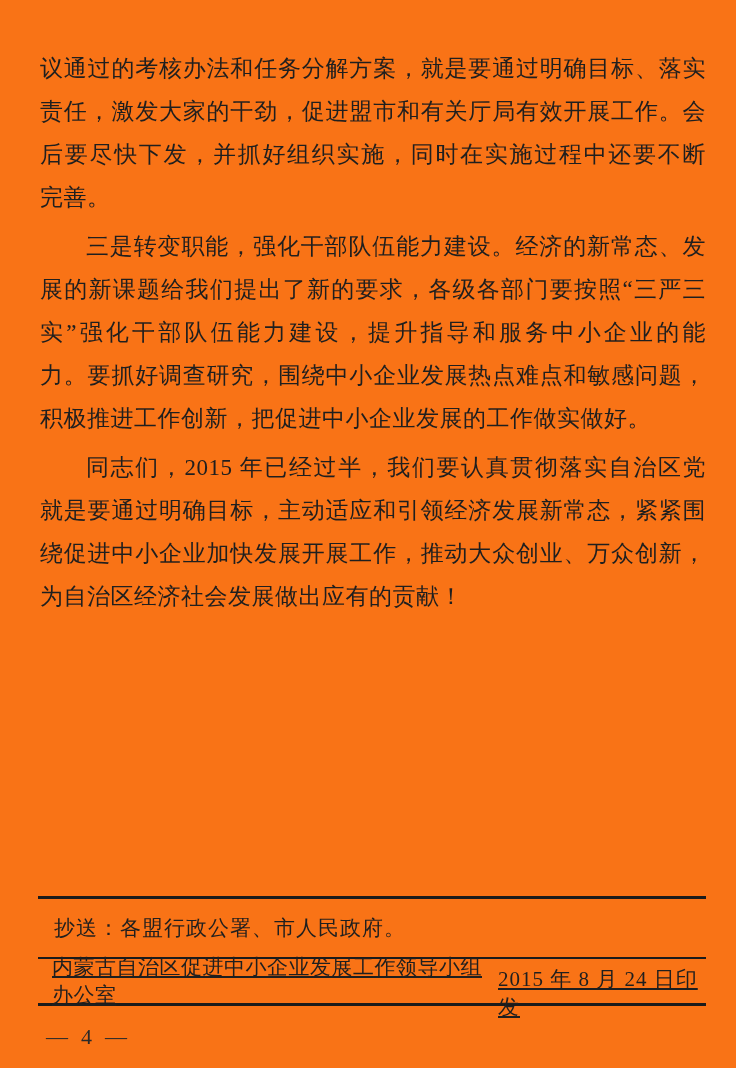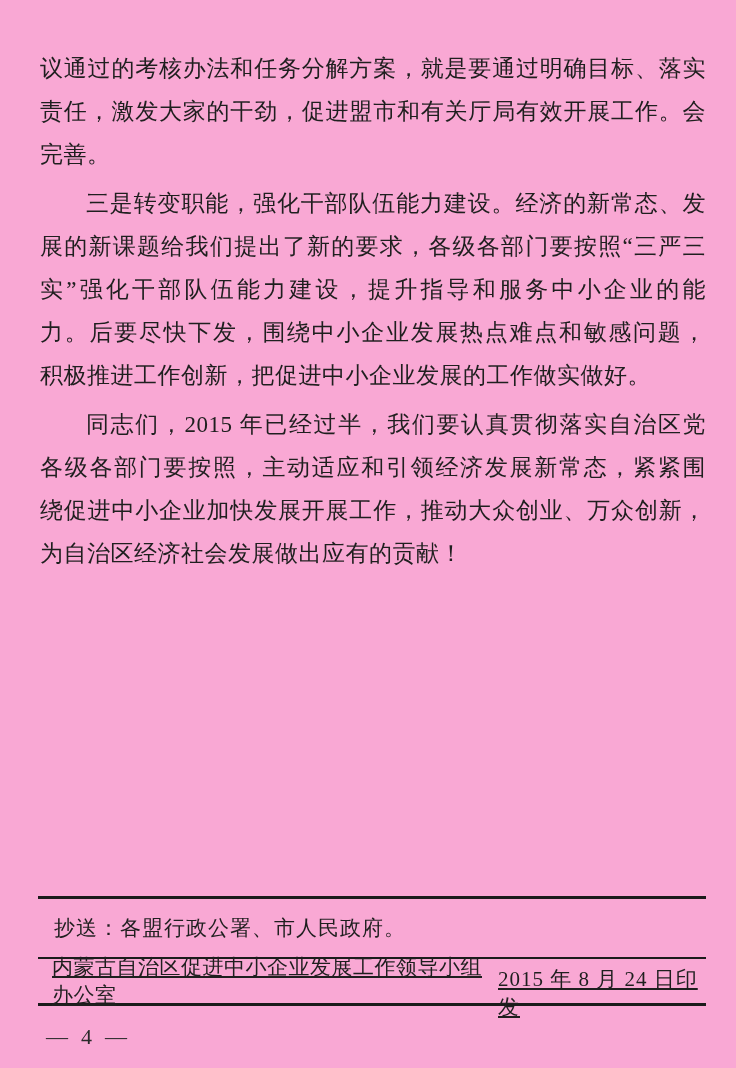--- a/index.html
+++ b/index.html
@@ -1,21 +1,21 @@
 <!DOCTYPE html>
 <html><head>
 <meta charset="utf-8">
 <style>
   html,body { margin:0; padding:0; }
   body { background:#e8e8e8; }
   .page {
     position:relative;
     width:736px; height:1068px;
     margin:0 auto;
-    background:#f9a8d4;
+    background:#f97316;
     font-family:"Liberation Serif","DejaVu Serif",serif;
     color:#1f1f1f;
     overflow:hidden;
     box-shadow:0 0 4px rgba(0,0,0,.15);
   }
   .body-text {
     position:absolute;
     left:40px; top:47px; width:666px;
     font-size:23px;
     line-height:43px;
@@ -68,34 +68,35 @@
 </head>
 <body>
 
 <div class="page">
 
   <main class="body-text">
 
     <div class="para">
       <div class="line">议通过的考核办法和任务分解方案，就是要通过明确目标、落实</div>
       <div class="line">责任，激发大家的干劲，促进盟市和有关厅局有效开展工作。会</div>
+      <div class="line">后要尽快下发，并抓好组织实施，同时在实施过程中还要不断</div>
       <div class="line end">完善。</div>
     </div>
 
     <div class="para">
       <div class="line indent">三是转变职能，强化干部队伍能力建设。经济的新常态、发</div>
       <div class="line">展的新课题给我们提出了新的要求，各级各部门要按照“三严三</div>
       <div class="line">实”强化干部队伍能力建设，提升指导和服务中小企业的能</div>
-      <div class="line">力。后要尽快下发，围绕中小企业发展热点难点和敏感问题，</div>
+      <div class="line">力。要抓好调查研究，围绕中小企业发展热点难点和敏感问题，</div>
       <div class="line end">积极推进工作创新，把促进中小企业发展的工作做实做好。</div>
     </div>
 
     <div class="para">
       <div class="line indent">同志们，2015 年已经过半，我们要认真贯彻落实自治区党</div>
-      <div class="line">各级各部门要按照，主动适应和引领经济发展新常态，紧紧围</div>
+      <div class="line">就是要通过明确目标，主动适应和引领经济发展新常态，紧紧围</div>
       <div class="line">绕促进中小企业加快发展开展工作，推动大众创业、万众创新，</div>
       <div class="line end">为自治区经济社会发展做出应有的贡献！</div>
     </div>
 
   </main>
 
   <footer class="doc-footer">
     <div class="rule thick"></div>
     <div class="cc-line">
       <span>抄送：各盟行政公署、市人民政府。</span>

